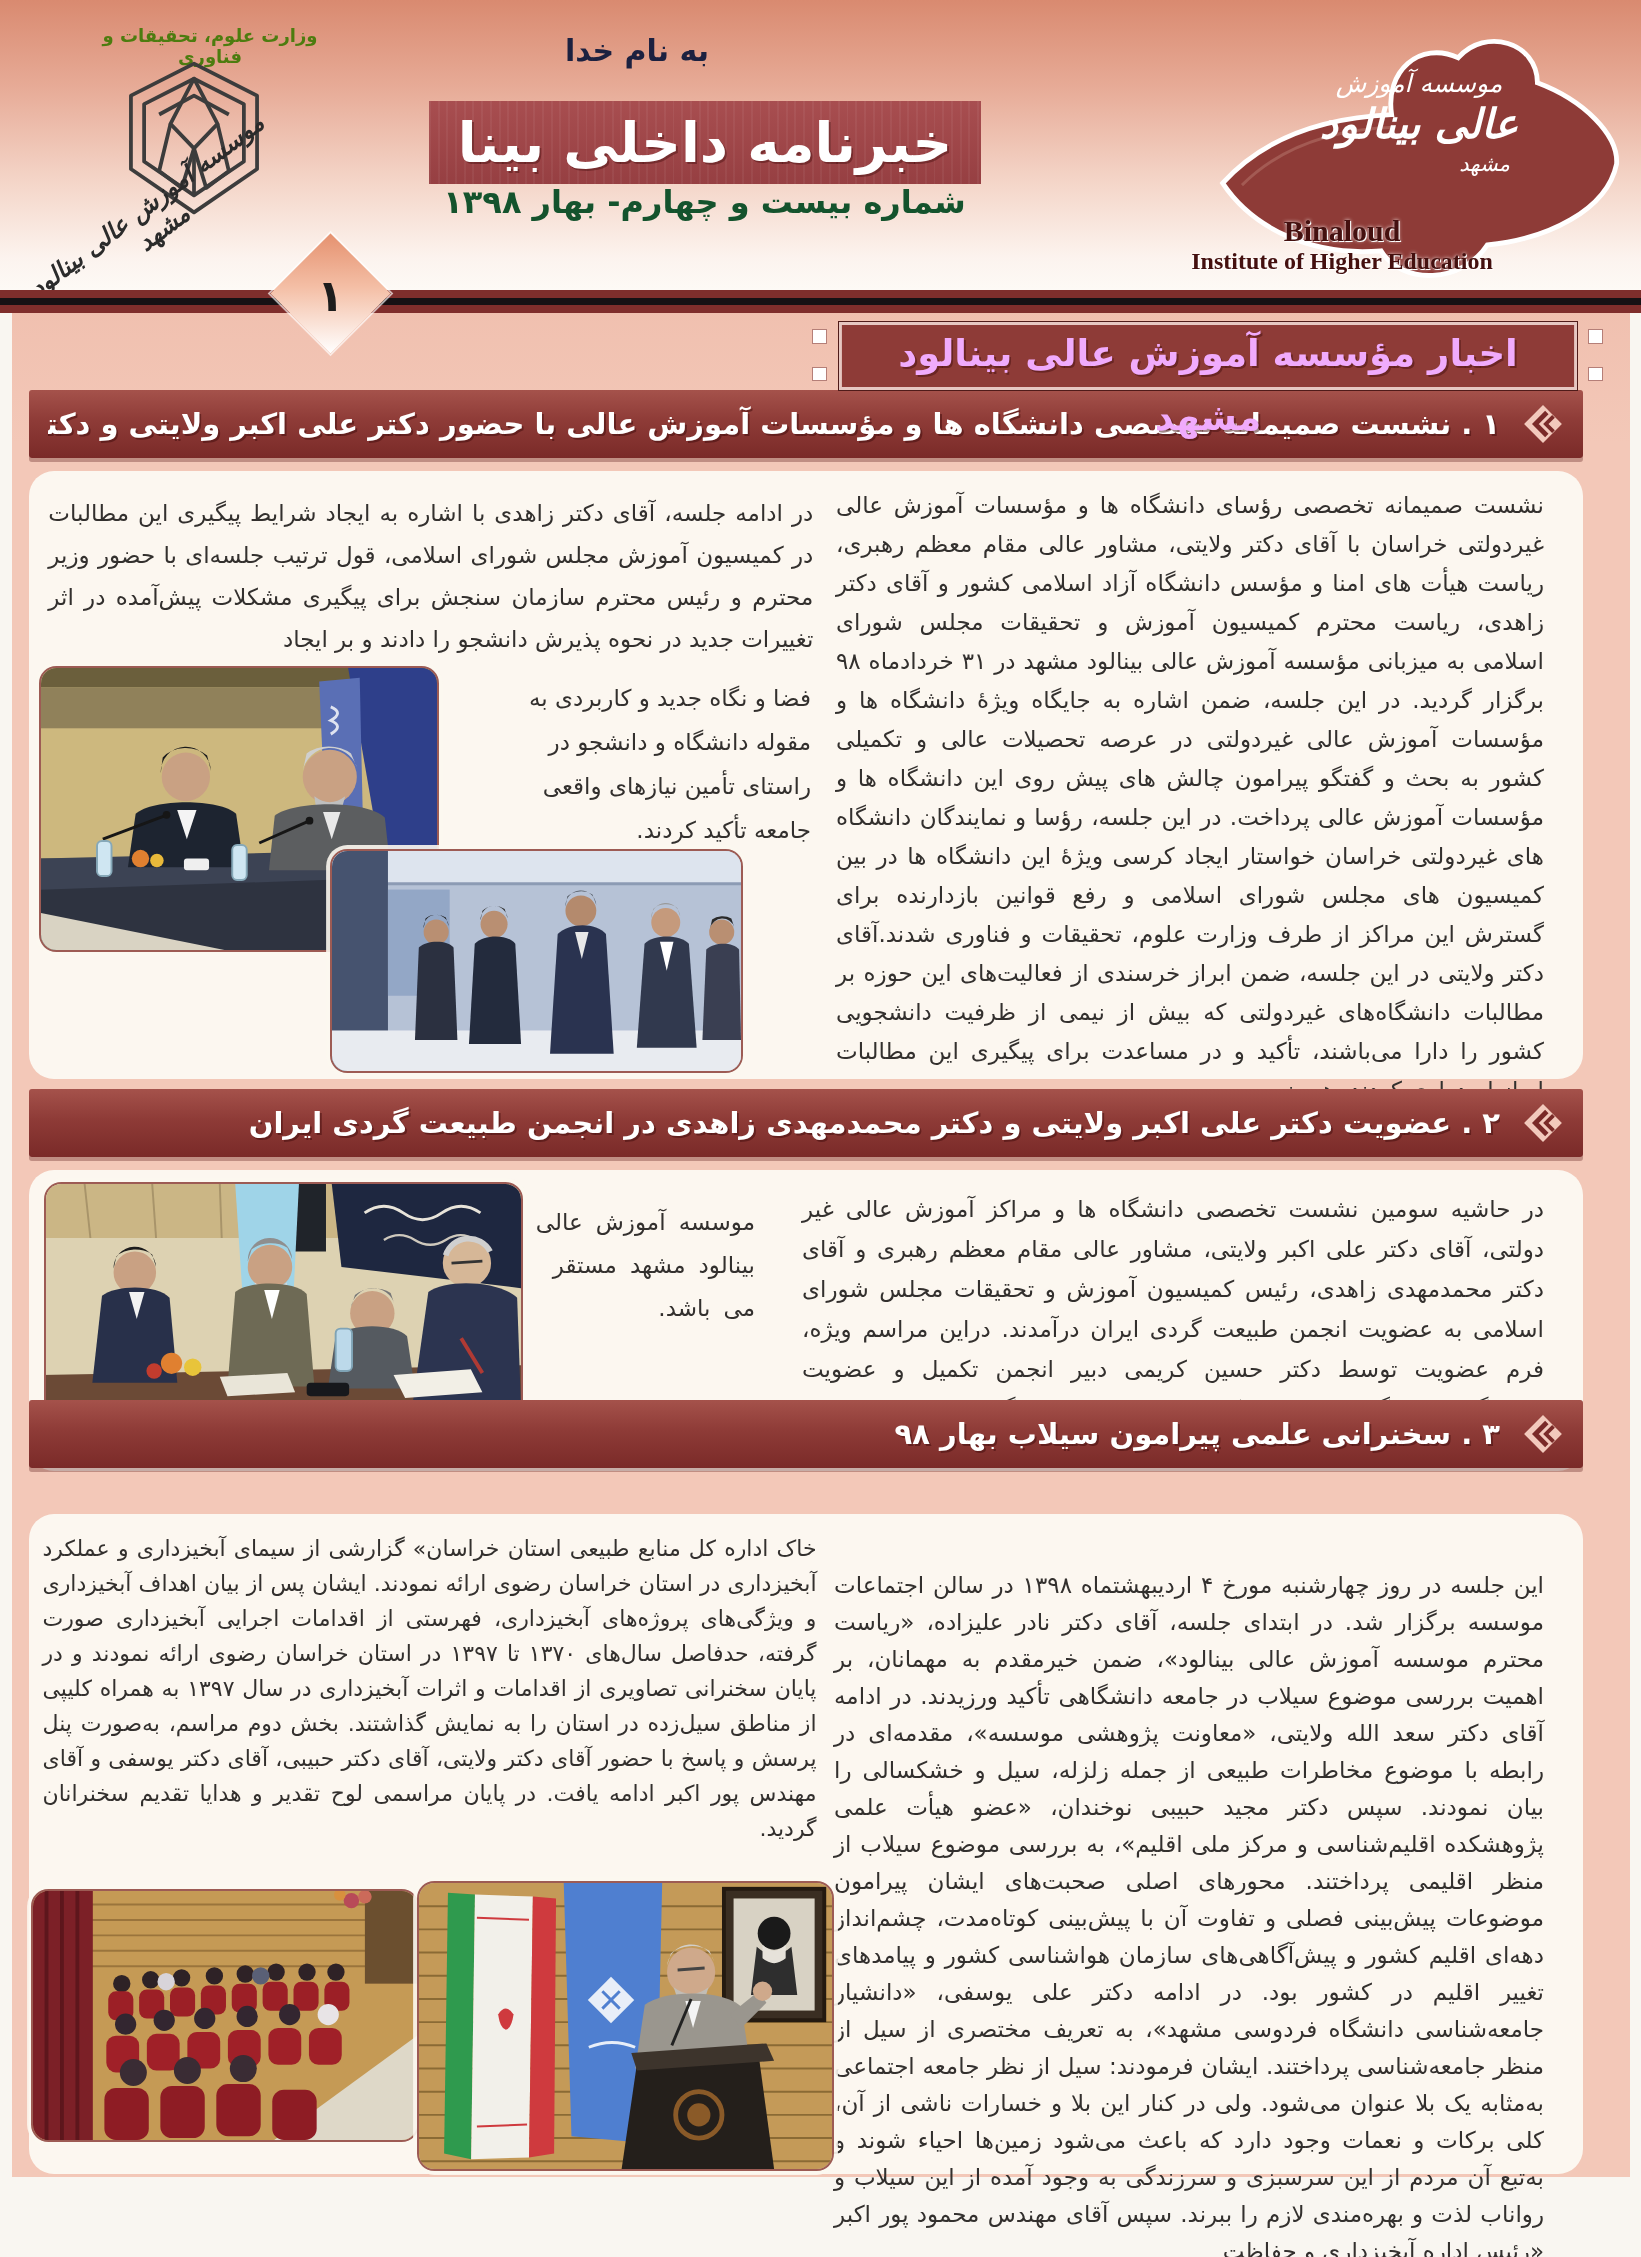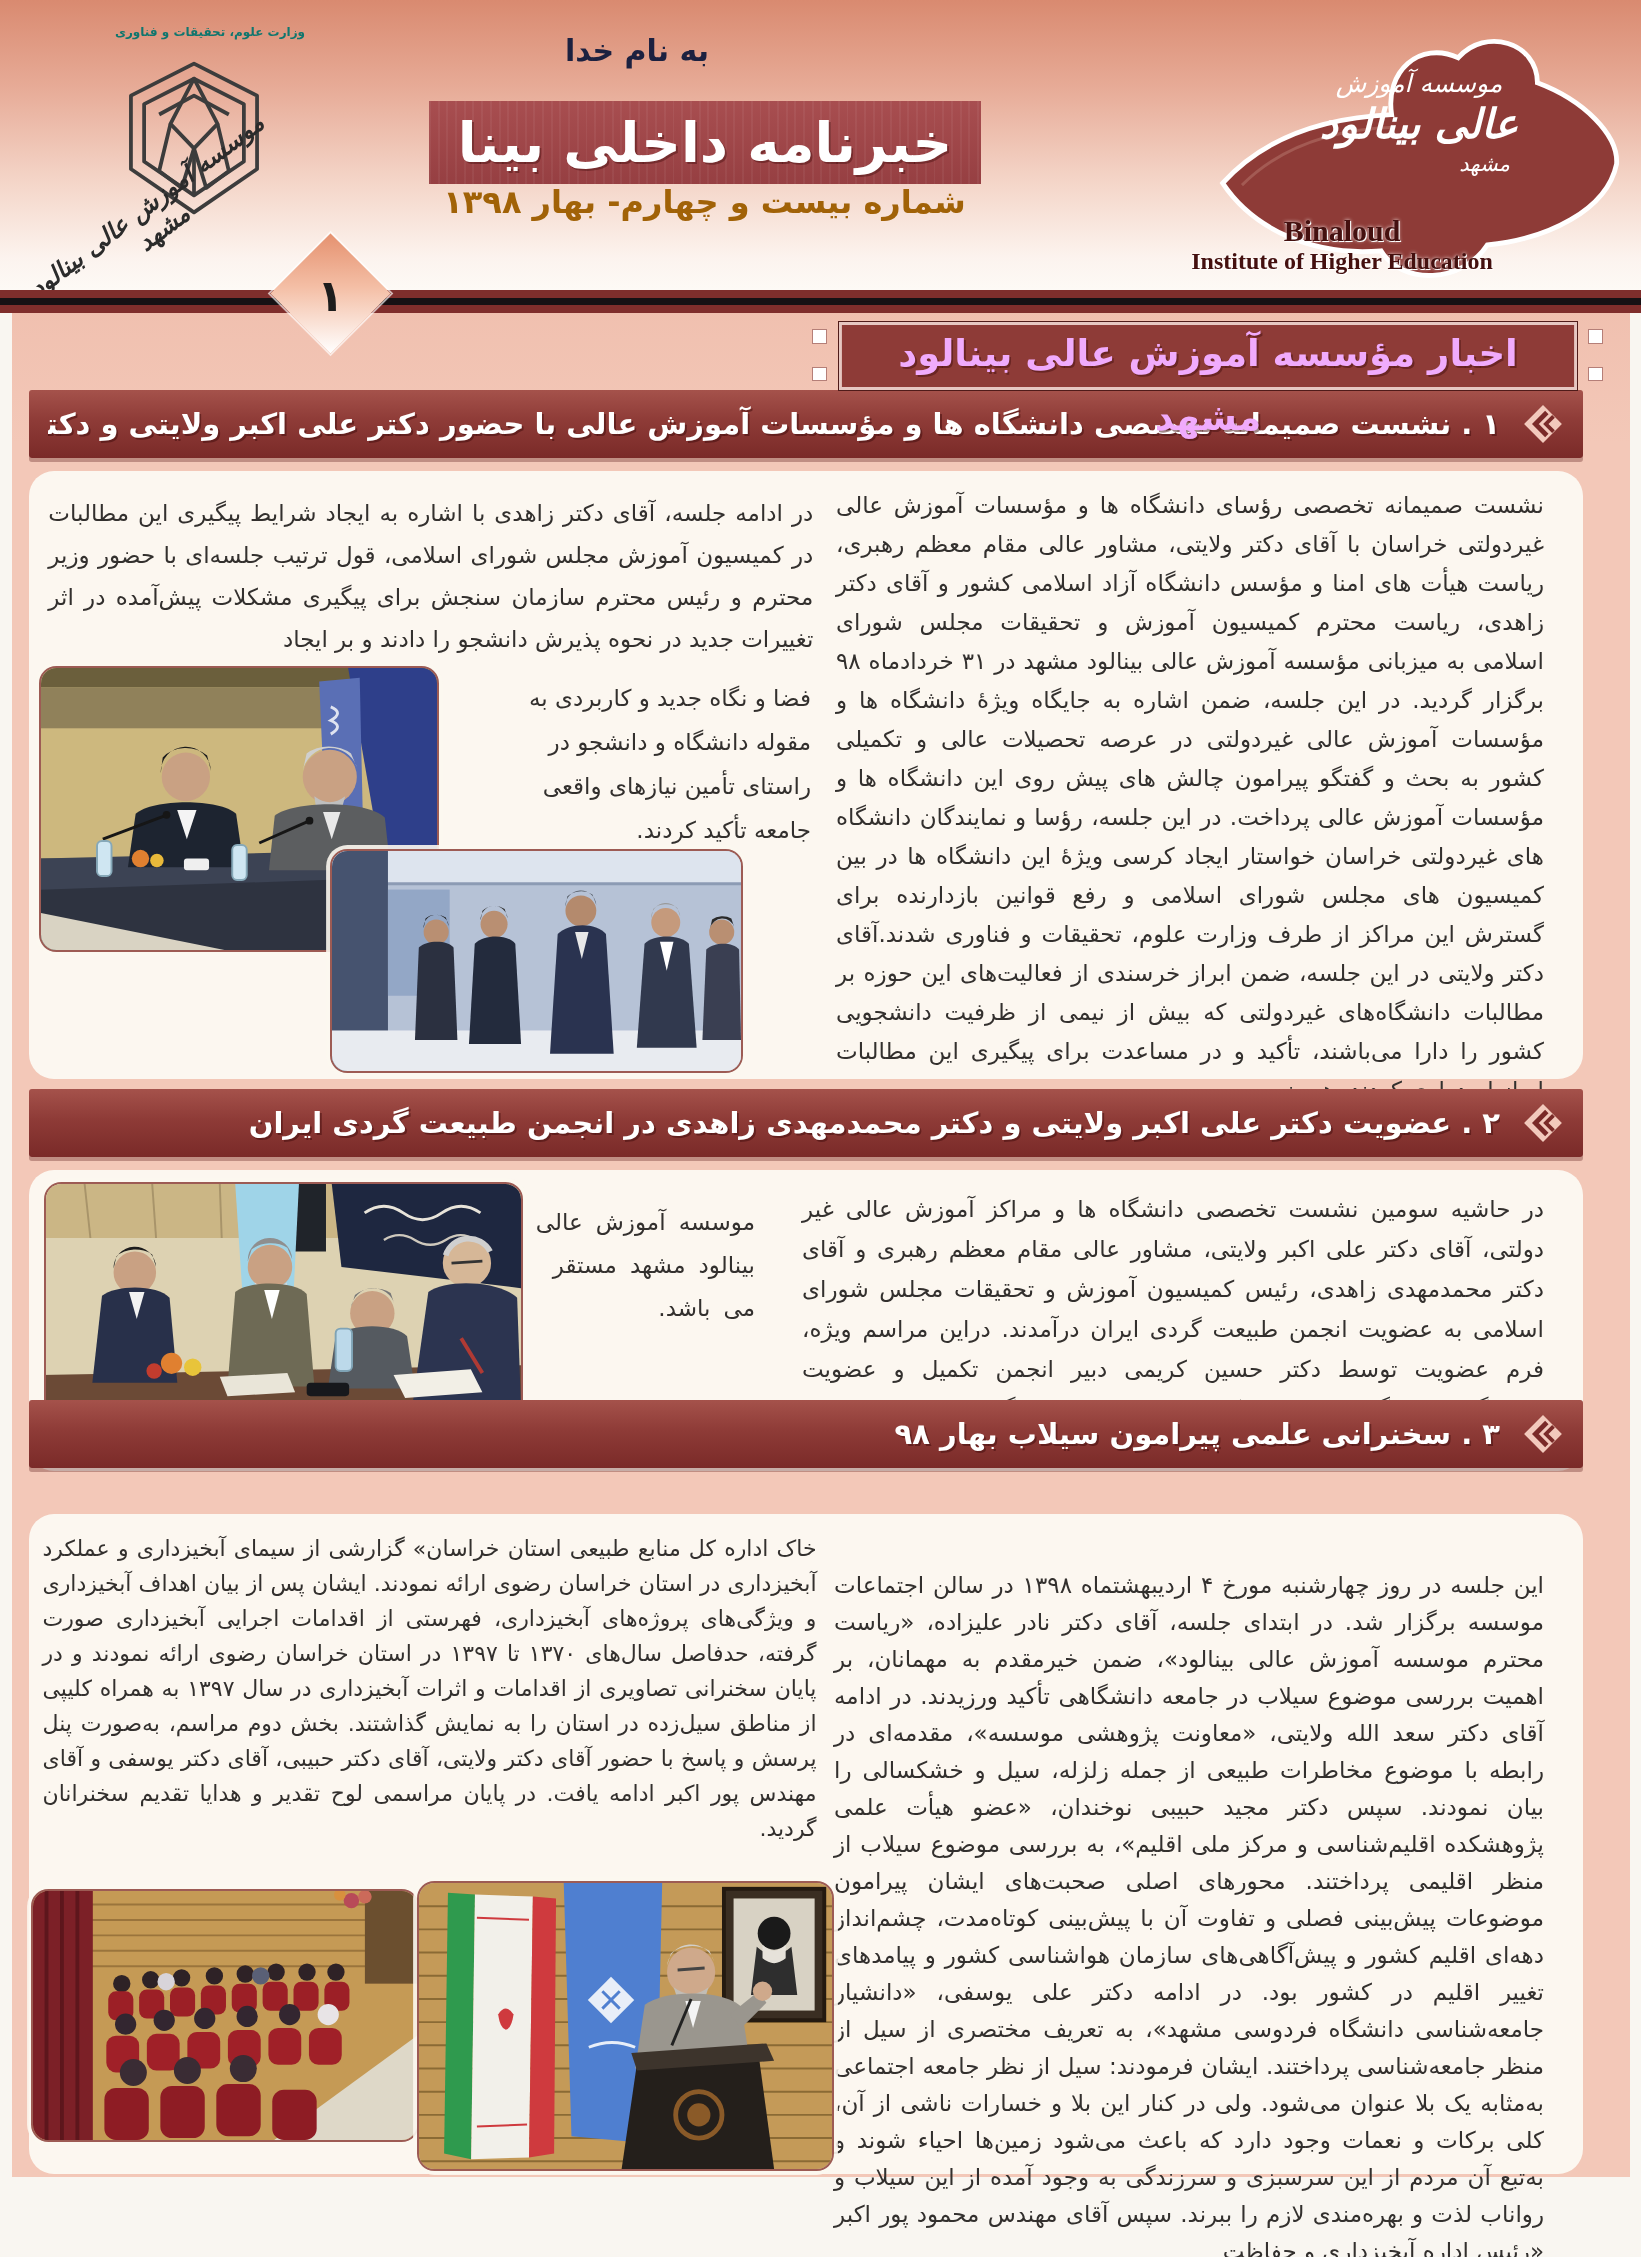--- a/index.html
+++ b/index.html
@@ -8,21 +8,21 @@
     background:#f9f6f1;overflow:hidden;
     font-family:"DejaVu Sans",sans-serif;
   }
   
   .top-gradient{
     position:absolute;left:0;top:0;width:1641px;height:292px;
     background:linear-gradient(180deg,#d98a70 0%,#e7ab97 30%,#f4d5c8 62%,#fcf3ee 88%,#fdfaf6 100%);
   }
   .ministry-label{
     position:absolute;left:75px;top:25px;width:270px;
-    font-size:12px;font-weight:700;color:#0f766e;text-align:center;direction:rtl;
+    font-size:18px;font-weight:700;color:#4d7c0f;text-align:center;direction:rtl;
   }
   .ministry-logo{position:absolute;left:114px;top:58px;width:160px;height:162px;}
   .institute-callig{
     position:absolute;left:5.8px;top:189px;width:299px;text-align:center;
     font-size:24px;font-weight:700;font-style:italic;color:#2b2b2b;direction:rtl;
     transform:rotate(-37deg);
   }
   .bismillah{
     position:absolute;left:492px;top:33px;width:290px;text-align:center;
     font-size:30px;font-weight:700;color:#1c2140;direction:rtl;
@@ -31,21 +31,21 @@
     position:absolute;left:429px;top:101px;width:552px;height:83px;
     background:
       repeating-linear-gradient(90deg,rgba(255,255,255,.05) 0 1.9px,rgba(0,0,0,0) 1.9px 8.7px),
       linear-gradient(180deg,#a84e50,#963f42);
     color:#fff;text-align:center;line-height:85px;
     font-size:55px;font-weight:700;direction:rtl;
     text-shadow:1.9px 1.9px 0 rgba(70,15,15,.45);
   }
   .issue-line{
     position:absolute;left:439px;top:183px;width:531px;text-align:center;
-    font-size:32px;font-weight:700;color:#a16207;direction:rtl;
+    font-size:32px;font-weight:700;color:#14532d;direction:rtl;
   }
   .medallion{position:absolute;left:1213px;top:21px;width:421px;height:268px;z-index:5;}
   .medallion-text{
     position:absolute;left:1284px;top:68px;width:270px;z-index:6;text-align:center;
     color:#fff;direction:rtl;font-style:italic;line-height:1.25;
   }
   .medallion-text .mt1{font-size:25px;}
   .medallion-text .mt2{font-size:41px;font-weight:700;}
   .medallion-text .mt3{font-size:21px;text-align:right;padding-right:44px;}
   .binaloud-en{

